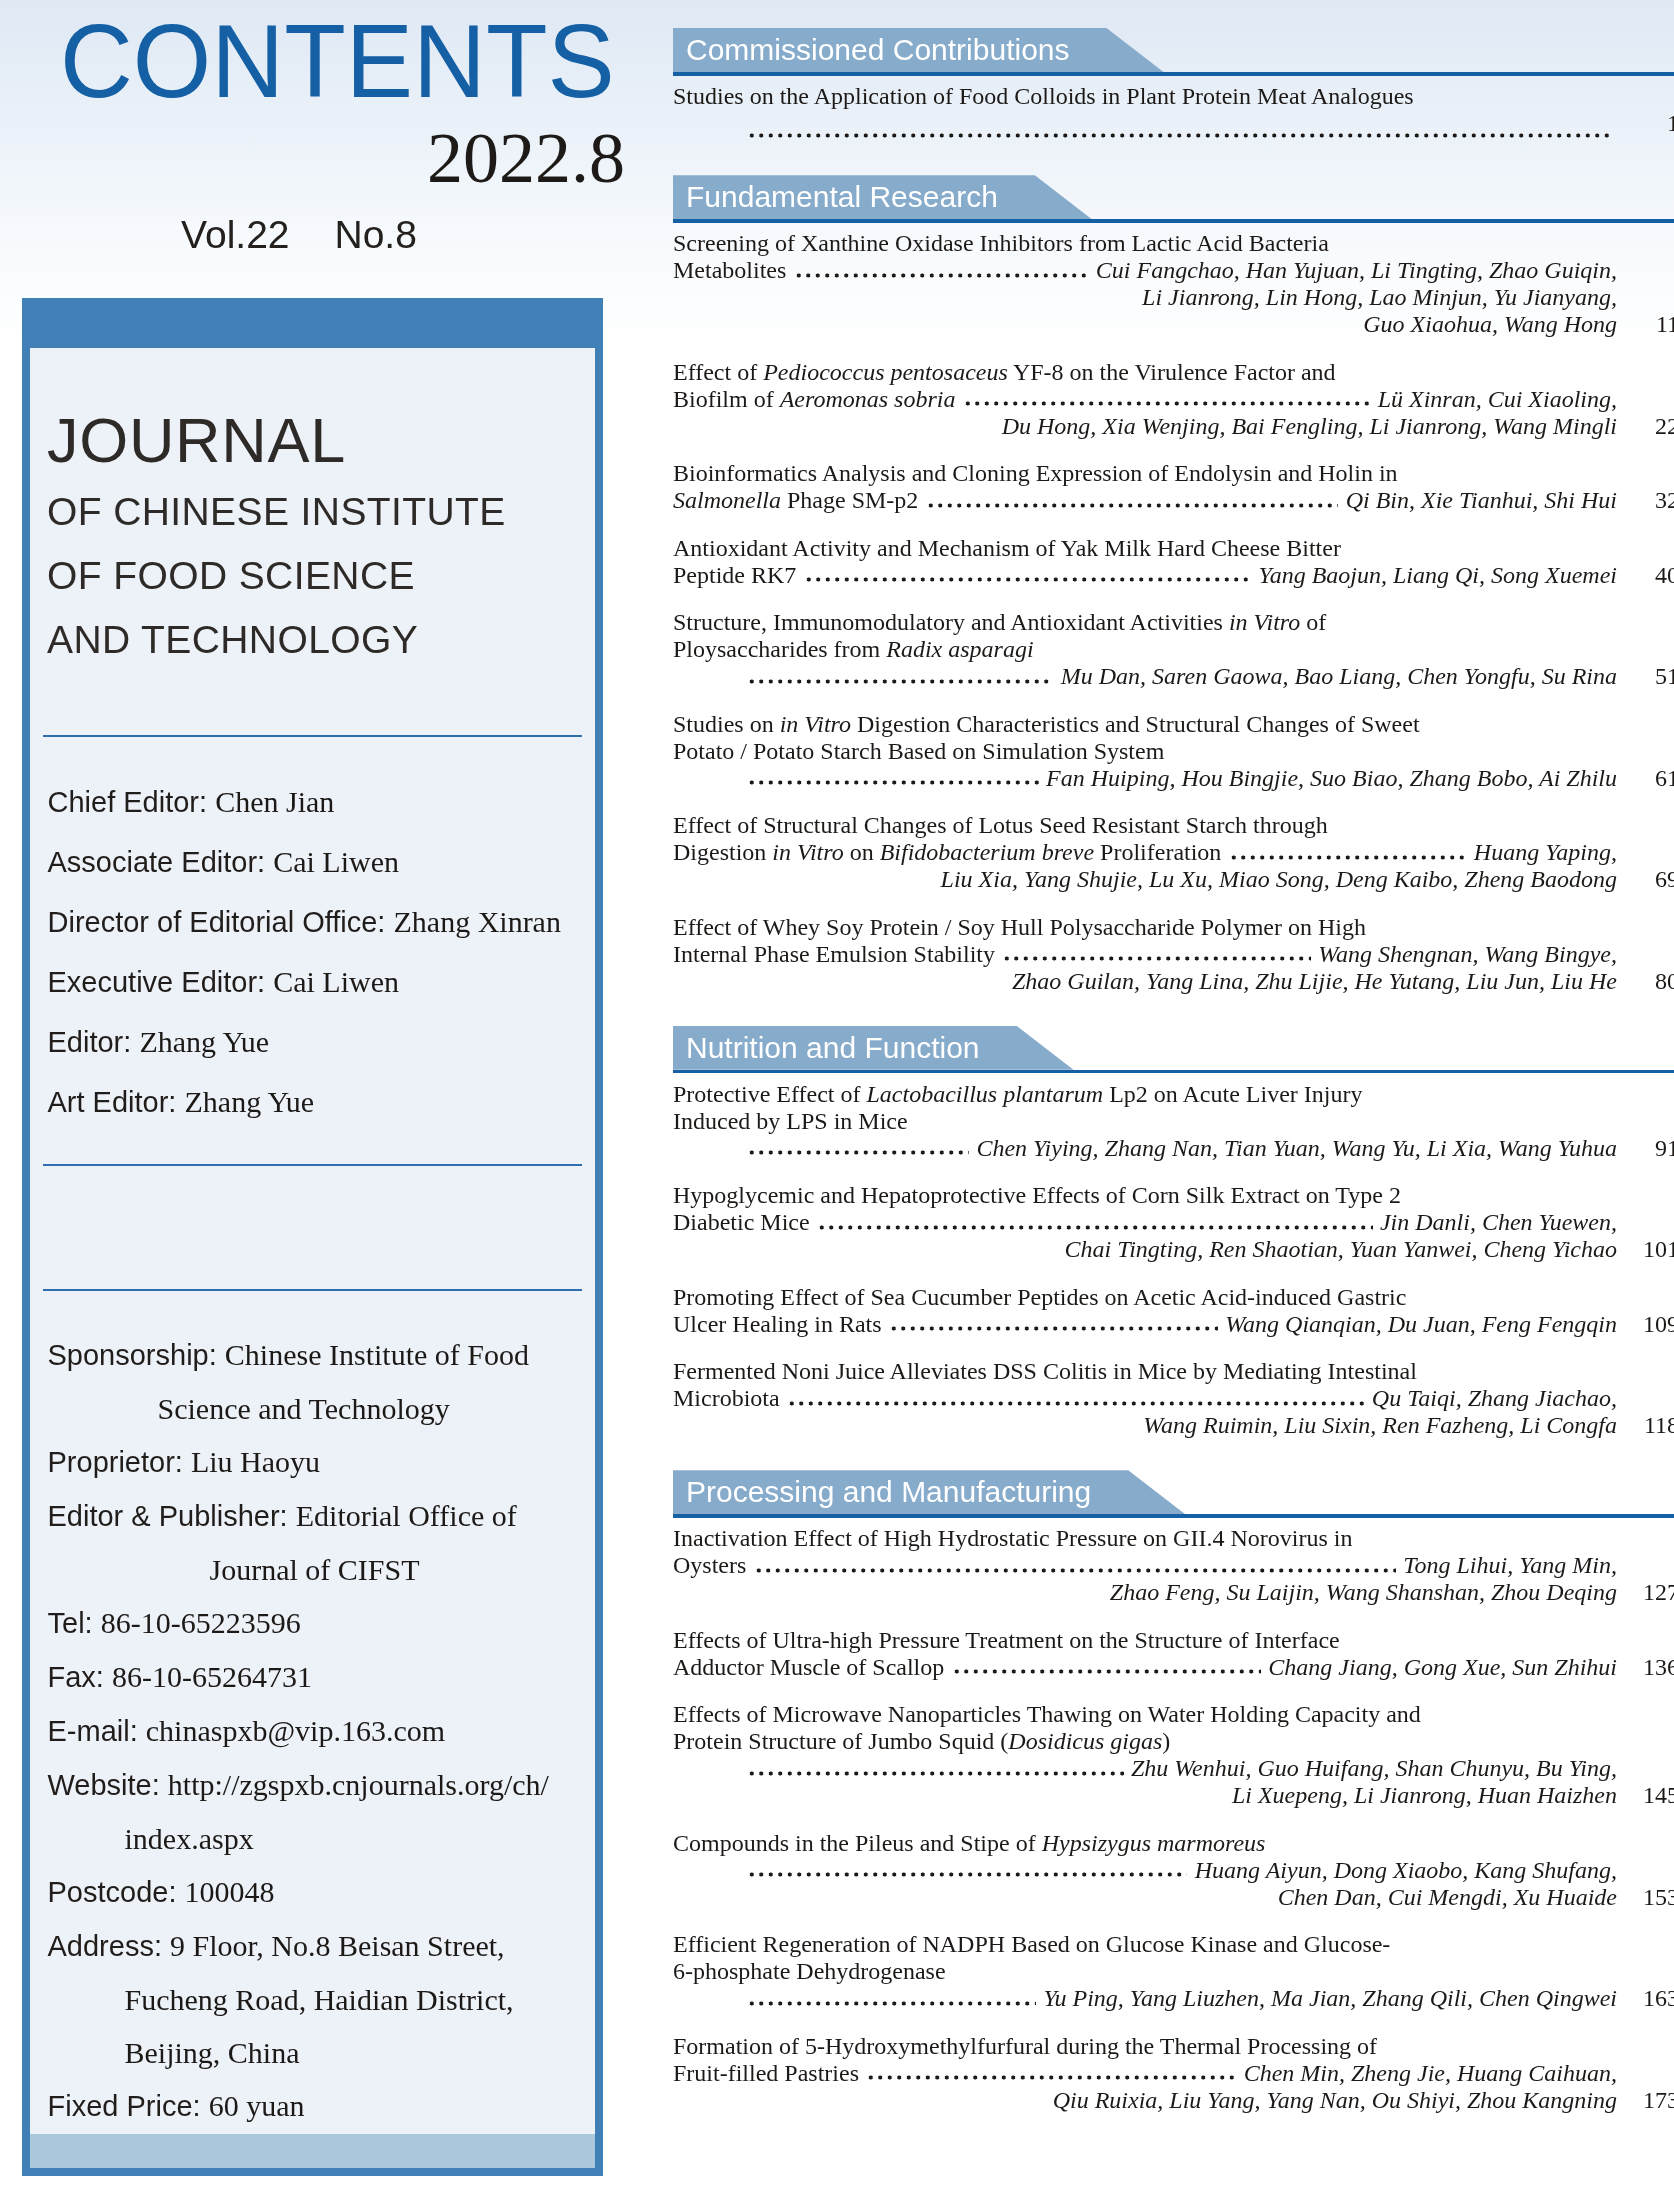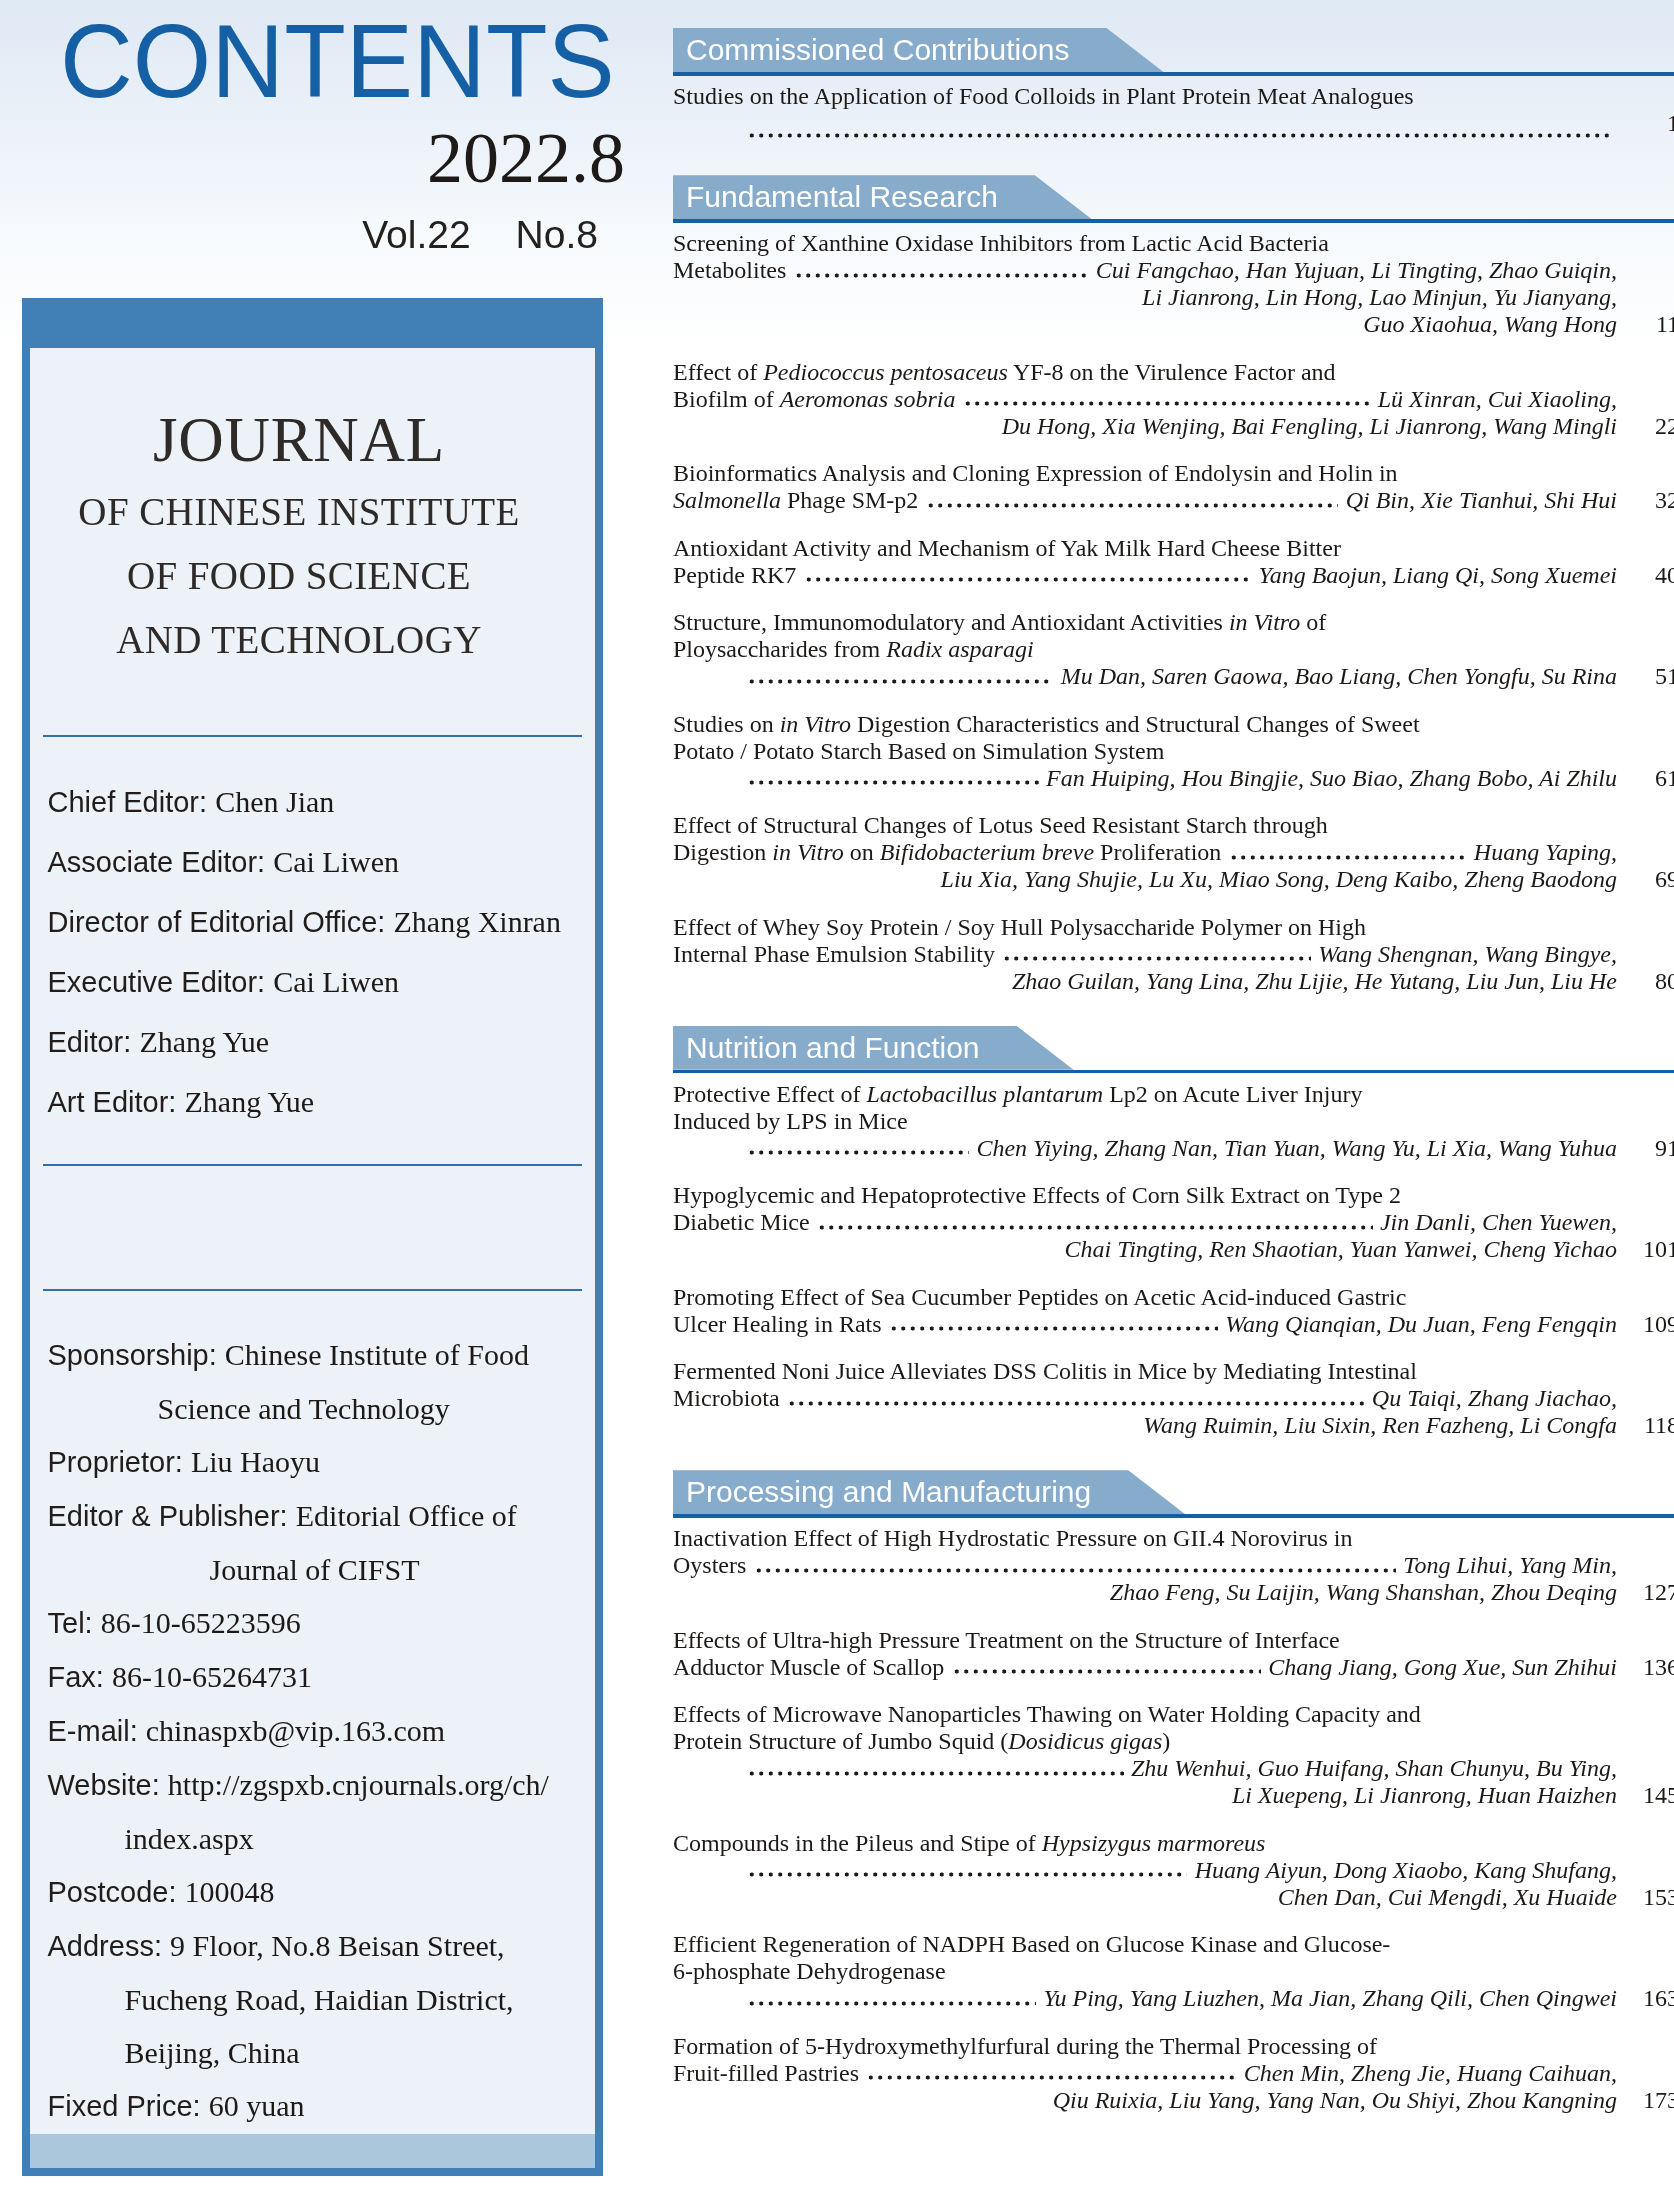--- a/index.html
+++ b/index.html
@@ -18,35 +18,35 @@
     font-size:104px;line-height:110px;
     color:#1560a5;letter-spacing:0px;
     transform:scaleX(0.97);transform-origin:left top;
   }
   .issue{
     position:absolute;left:16px;top:118px;width:609px;
     text-align:right;font-size:72px;line-height:80px;color:#1d1a18;
   }
   .volno{
     position:absolute;left:0;top:213px;width:598px;
-    text-align:right;
+    text-align:center;
     font-family:"Liberation Sans",sans-serif;
     font-size:39px;line-height:44px;color:#24201e;
   }
   .volno .no{margin-left:45px;}
   
   .sidebar{
     position:absolute;left:22px;top:298px;width:581px;height:1878px;
     box-sizing:border-box;border:8.8px solid #4080b7;background:#edf1f8;
   }
   .sb-band{height:42px;background:#4080b7;}
   .sb-bottomband{position:absolute;left:0;right:0;bottom:0;height:34px;background:#abc7db;}
   .jtitle{
-    text-align:center;padding:53px 31px 0 4px;
-    font-family:Liberation Serif, serif;color:#2e2a28;
+    text-align:left;padding:53px 31px 0 17px;
+    font-family:Liberation Sans, sans-serif;color:#2e2a28;
   }
   .jtitle .l0{font-size:63px;line-height:79px;letter-spacing:0.7px;}
   .jtitle .ln{font-size:39px;line-height:64px;letter-spacing:0.4px;}
   .srule{border:none;border-top:2.9px solid #2f6fb0;margin:0 13px;}
   .rule-1{margin-top:63px;}
   .rule-2{margin-top:32px;}
   .rule-3{margin-top:123px;}
   .editors{margin-top:35px;padding:0 17.5px;}
   .editors .row{line-height:60px;font-size:30px;white-space:pre-wrap;}
   .info{margin-top:37px;padding:0 17.5px;}

